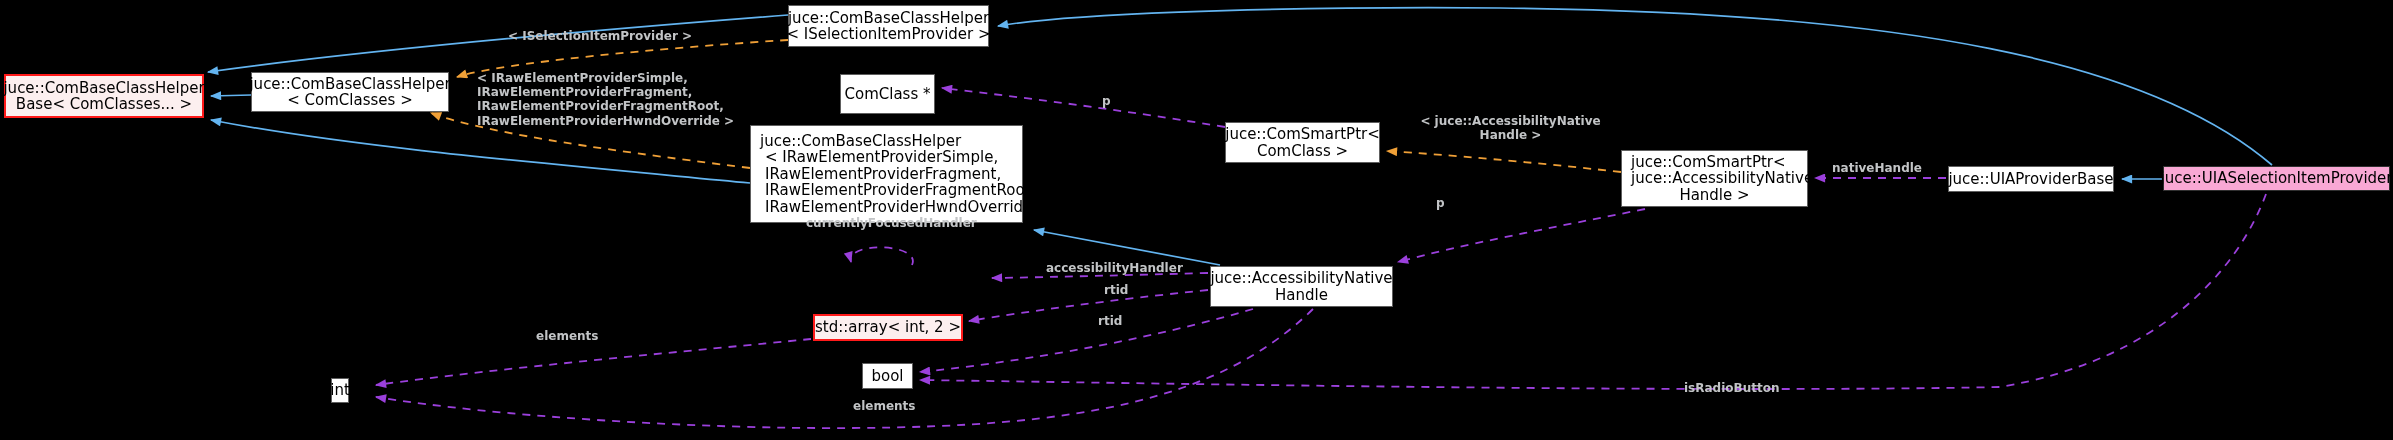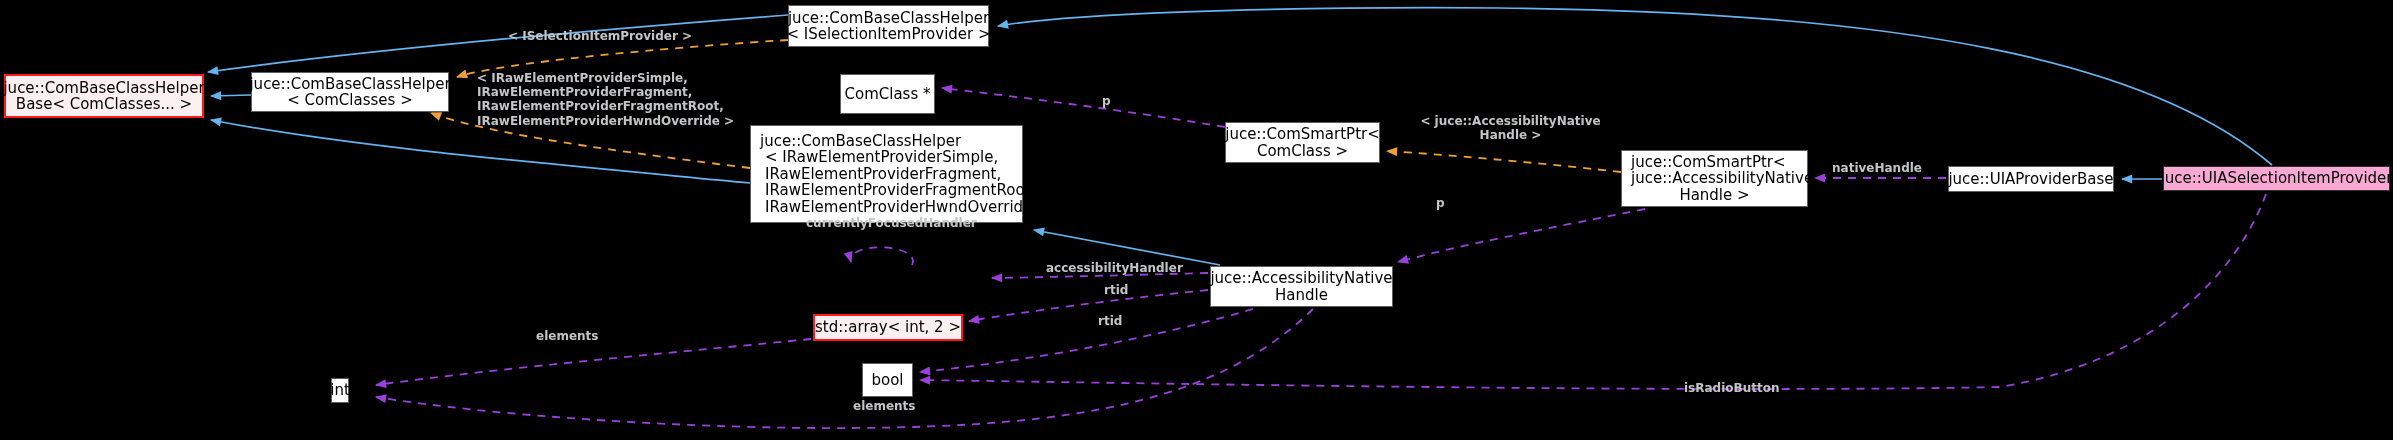--- a/index.html
+++ b/index.html
@@ -103,21 +103,21 @@
 
   <div class="node focus" style="left:2163px;top:166px;width:227px;height:25px;">
     <div>juce::UIASelectionItemProvider</div>
   </div>
 
 
   <div class="node red" style="left:813px;top:314px;width:150px;height:27px;">
     <div>std::array&lt; int, 2 &gt;</div>
   </div>
 
-  <div class="node" style="left:862px;top:363px;width:51px;height:34px;">
+  <div class="node" style="left:862px;top:363px;width:51px;height:26px;">
     <div>bool</div>
   </div>
 
   <div class="node" style="left:331px;top:378px;width:18px;height:25px;">
     <div>int</div>
   </div>
 
   <div class="node" style="left:1210px;top:266px;width:183px;height:41px;">
     <div>juce::AccessibilityNative</div>
     <div>Handle</div>

